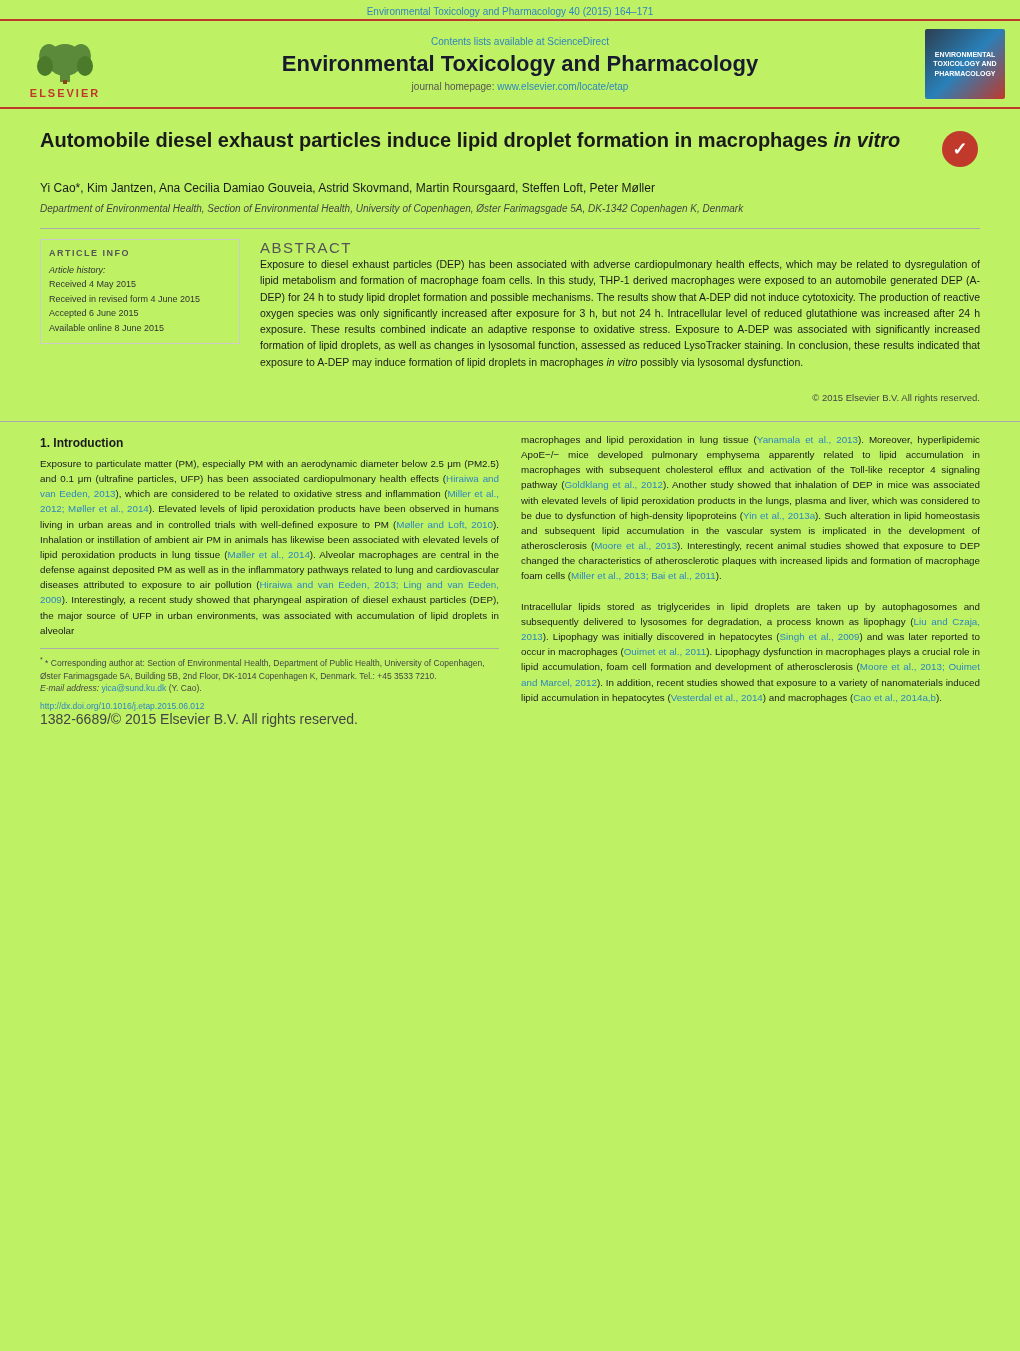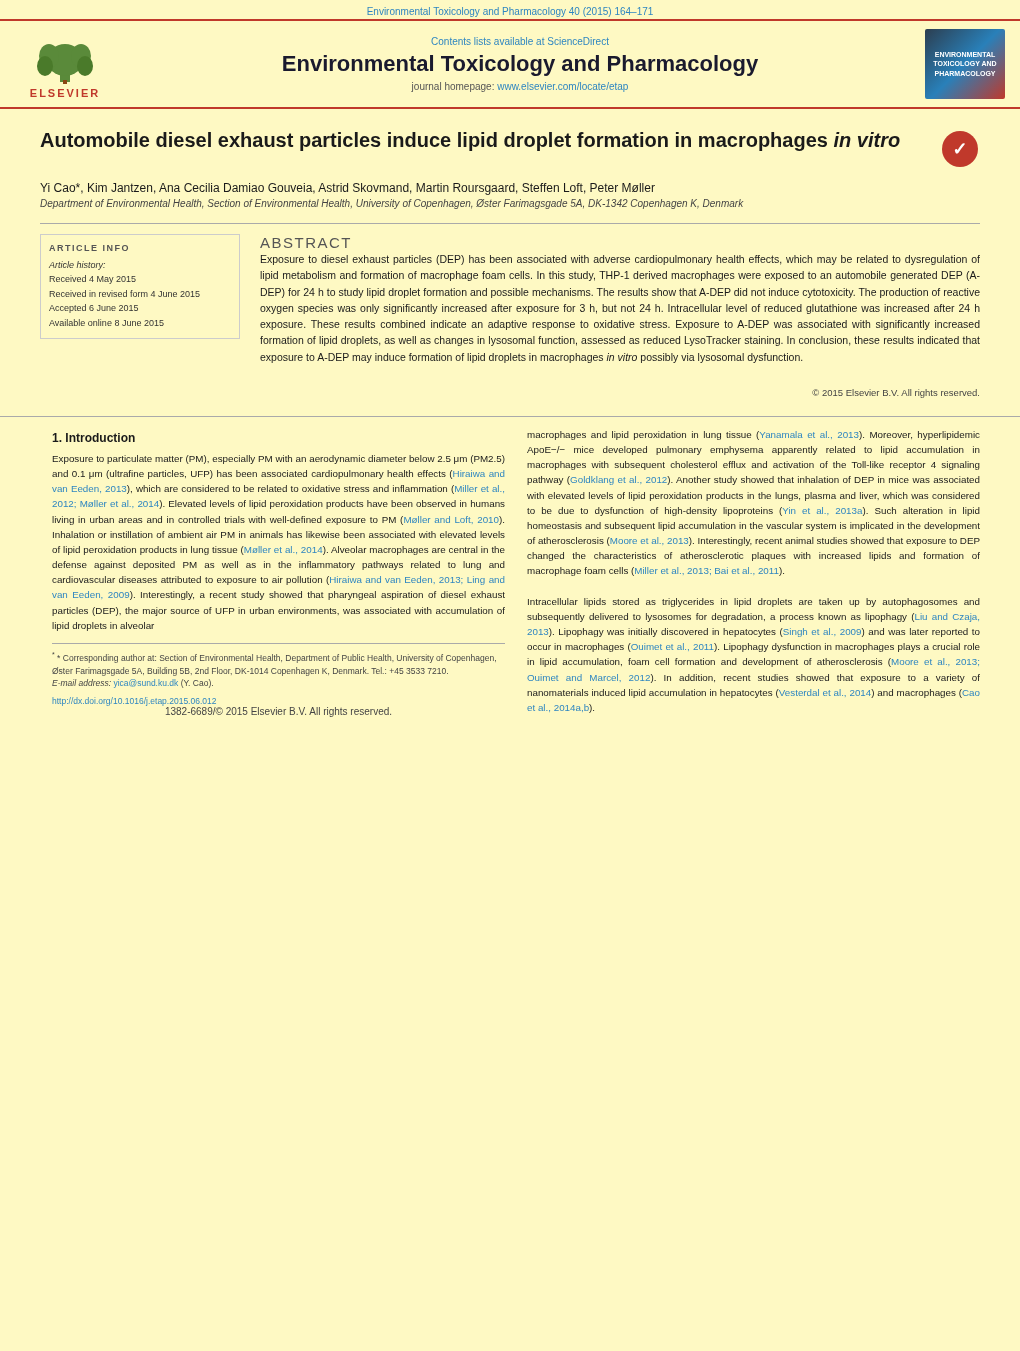--- a/index.html
+++ b/index.html
@@ -7,21 +7,21 @@
       font-family: 'Times New Roman', Times, serif;
       font-size: 12px;
       color: #000;
       background: #fff;
       width: 1020px;
       min-height: 1351px;
     }
     .page {
       width: 1020px;
       min-height: 1351px;
-      background: #fef9c3;
+      background: #bef264;
       padding: 0;
     }
     
     .top-bar {
       text-align: center;
       padding: 6px 0 2px 0;
       font-size: 10px;
       color: #2e86c1;
       font-family: Arial, sans-serif;
     }
@@ -141,20 +141,21 @@
       justify-content: center;
       color: white;
       font-size: 18px;
       font-weight: bold;
       font-family: Arial, sans-serif;
     }
     .authors {
       font-family: Arial, sans-serif;
       font-size: 12px;
       color: #1a1a1a;
+      margin-bottom: 5px;
       line-height: 1.5;
     }
     .affiliation {
       font-family: Arial, sans-serif;
       font-size: 10px;
       font-style: italic;
       color: #444;
       margin-bottom: 12px;
       line-height: 1.4;
     }
@@ -237,21 +238,21 @@
     .abstract-text em { font-style: italic; }
     .copyright {
       font-family: Arial, sans-serif;
       font-size: 9.5px;
       color: #444;
       text-align: right;
       margin-top: 22px;
     }
     
     .main-body {
-      padding: 10px 40px 10px 52px;
+      padding: 10px 40px 10px 40px;
       border-top: 1px solid #aaa;
       margin-top: 8px;
     }
     .body-two-col {
       display: flex;
       gap: 22px;
     }
     .body-col {
       flex: 1;
     }
@@ -289,23 +290,22 @@
     .doi-section {
       margin-top: 6px;
     }
     .doi-link {
       font-family: Arial, sans-serif;
       font-size: 8.5px;
       color: #2e86c1;
     }
     .issn-text {
       font-family: Arial, sans-serif;
-      font-size: 10px;
+      font-size: 14px;
       color: #444;
-      text-align: center;
     }
   </style>
 </head>
 <body>
 
 <div class="page">
 
   <div class="top-bar">
     <span>Environmental Toxicology and Pharmacology 40 (2015) 164–171</span>
   </div>

